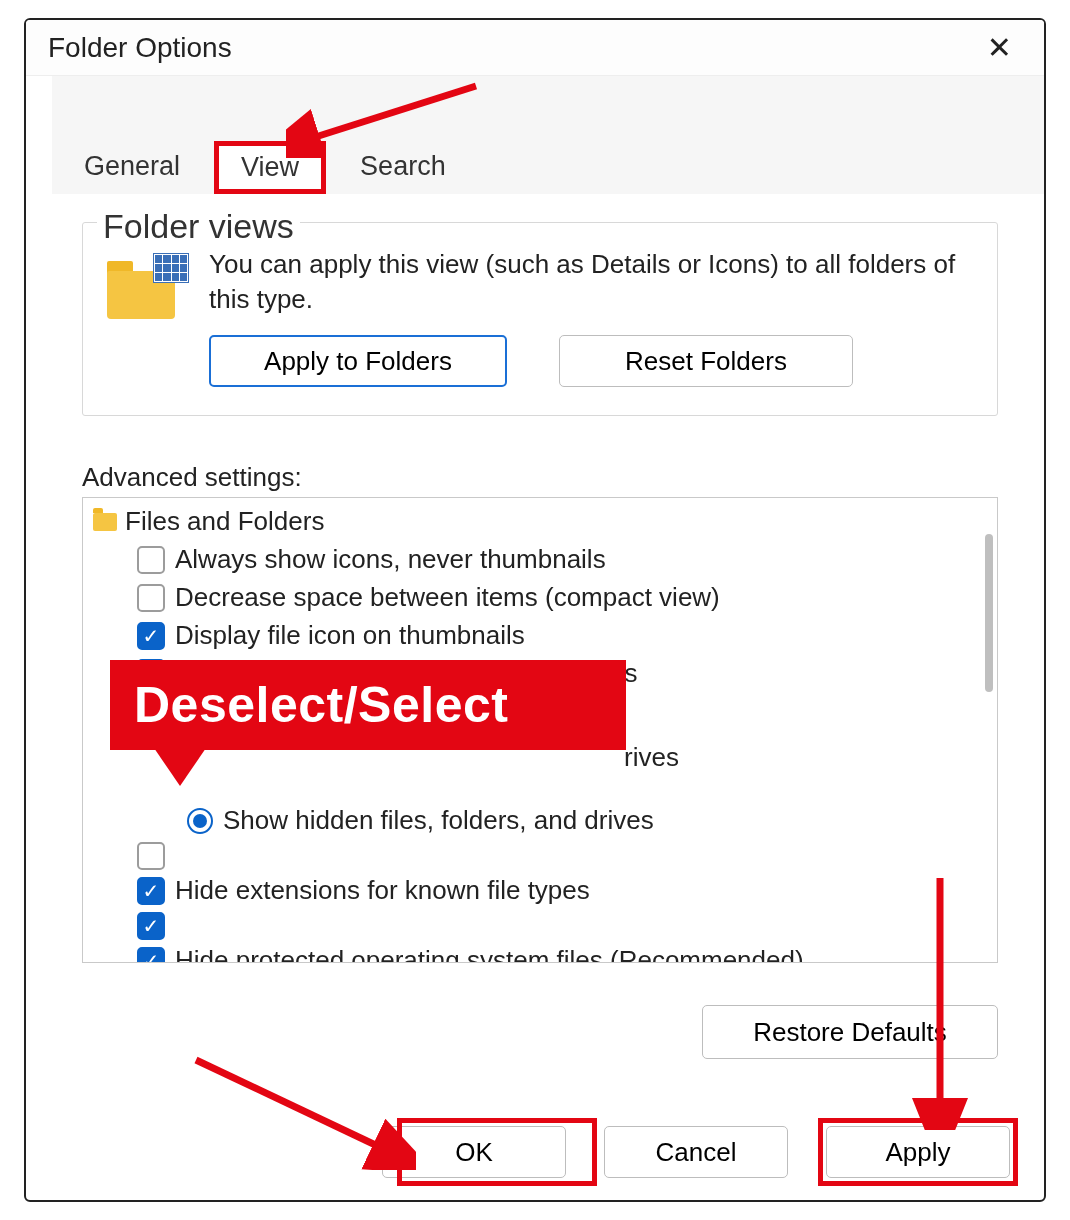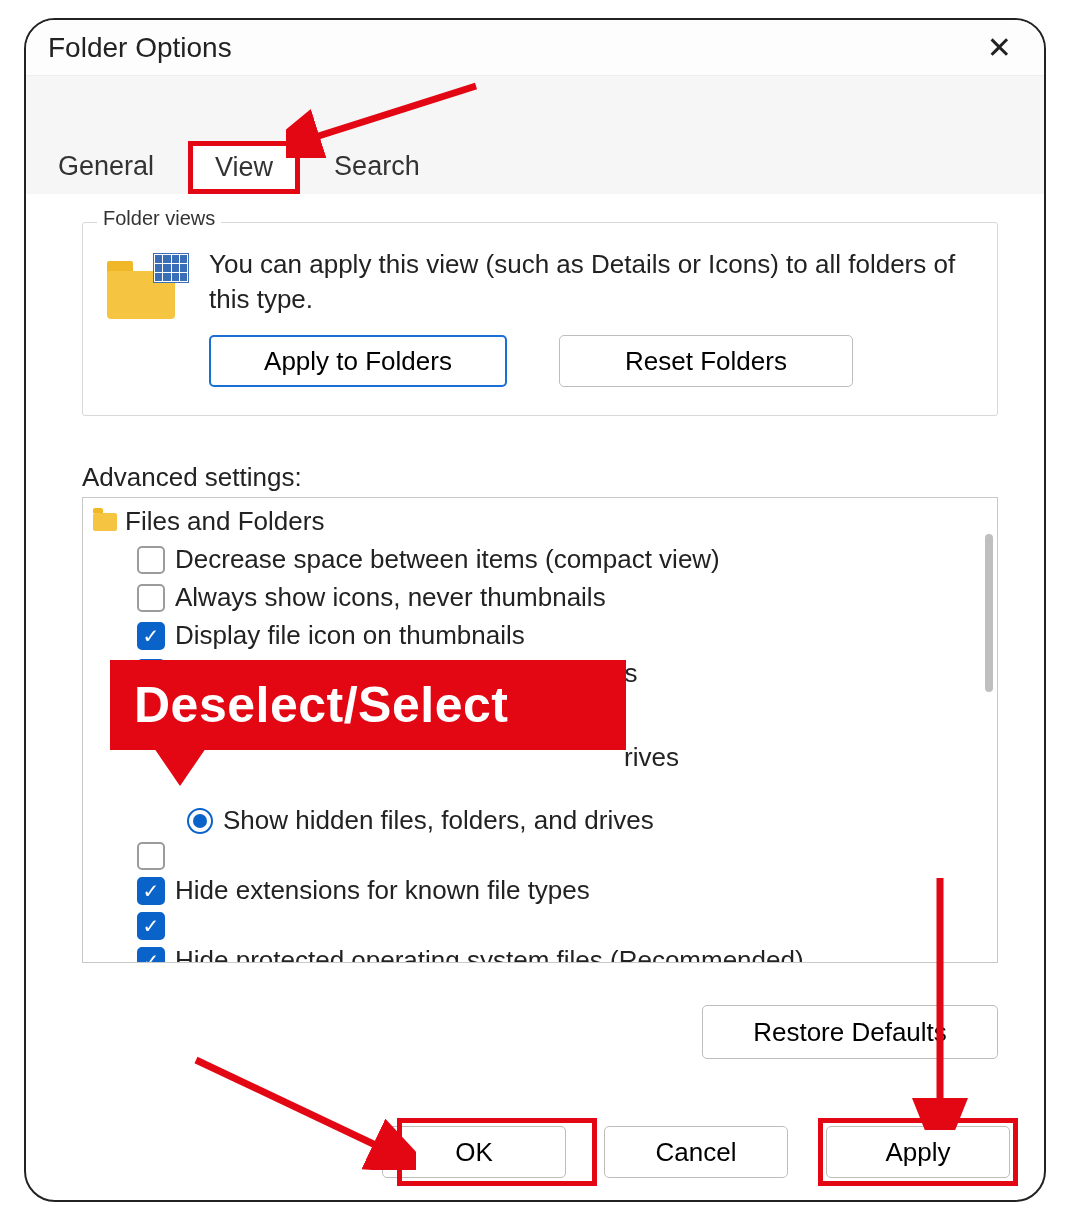--- a/index.html
+++ b/index.html
@@ -11,21 +11,21 @@
     height: 1220px;
     position: relative;
   }
   .dialog {
     position: absolute;
     left: 24px;
     top: 18px;
     width: 1022px;
     height: 1184px;
     border: 2px solid #222;
-    border-radius: 31px;
+    border-radius: 6px;
     background: #fff;
     overflow: hidden;
   }
   .titlebar {
     display: flex;
     align-items: center;
     justify-content: space-between;
     height: 56px;
     padding: 0 24px 0 22px;
     font-size: 28px;
@@ -41,20 +41,21 @@
     font-weight: 400;
   }
   .tabstrip {
     display: flex;
     align-items: flex-end;
     gap: 20px;
     padding: 34px 0 0 18px;
     background: #f6f6f6;
     height: 118px;
     position: relative;
+    margin-left: 26px;
   }
   .tab {
     font-size: 27px;
     color: #333;
     padding: 10px 14px 12px 14px;
     position: relative;
     cursor: pointer;
   }
   .tab.active-view {
     border: 5px solid #e30613;
@@ -71,21 +72,21 @@
     padding: 24px 24px 28px 24px;
     position: relative;
     margin-top: 10px;
   }
   .fieldset-legend {
     position: absolute;
     top: -16px;
     left: 14px;
     background: #fff;
     padding: 0 6px;
-    font-size: 20px;
+    font-size: 34px;
     color: #333;
   }
   .folder-views-row {
     display: flex;
     gap: 24px;
     align-items: flex-start;
   }
   .folder-icon {
     width: 78px;
     height: 64px;
@@ -344,25 +345,25 @@
     <div class="adv-box">
       <div class="adv-scroll-track"></div>
 
       <div class="adv-group">
         <span class="mini-folder"></span>
         <span>Files and Folders</span>
       </div>
 
       <div class="adv-item">
         <span class="cbox"></span>
+        <span>Always show icons, never thumbnails</span>
+      </div>
+      <div class="adv-item">
+        <span class="cbox"></span>
         <span>Decrease space between items (compact view)</span>
-      </div>
-      <div class="adv-item">
-        <span class="cbox"></span>
-        <span>Always show icons, never thumbnails</span>
       </div>
       <div class="adv-item">
         <span class="cbox checked">✓</span>
         <span>Display file icon on thumbnails</span>
       </div>
       <div class="adv-item">
         <span class="cbox checked">✓</span>
         <span>Display file size information in folder tips</span>
       </div>
 

